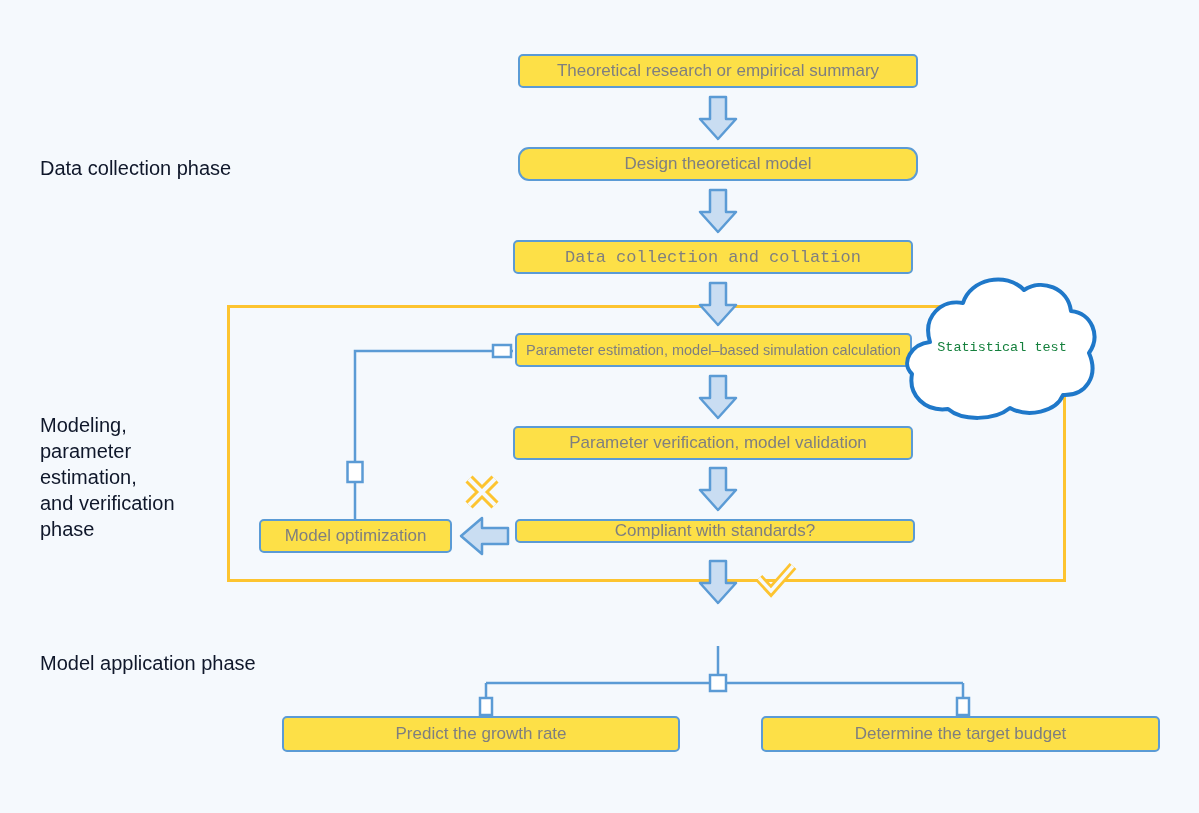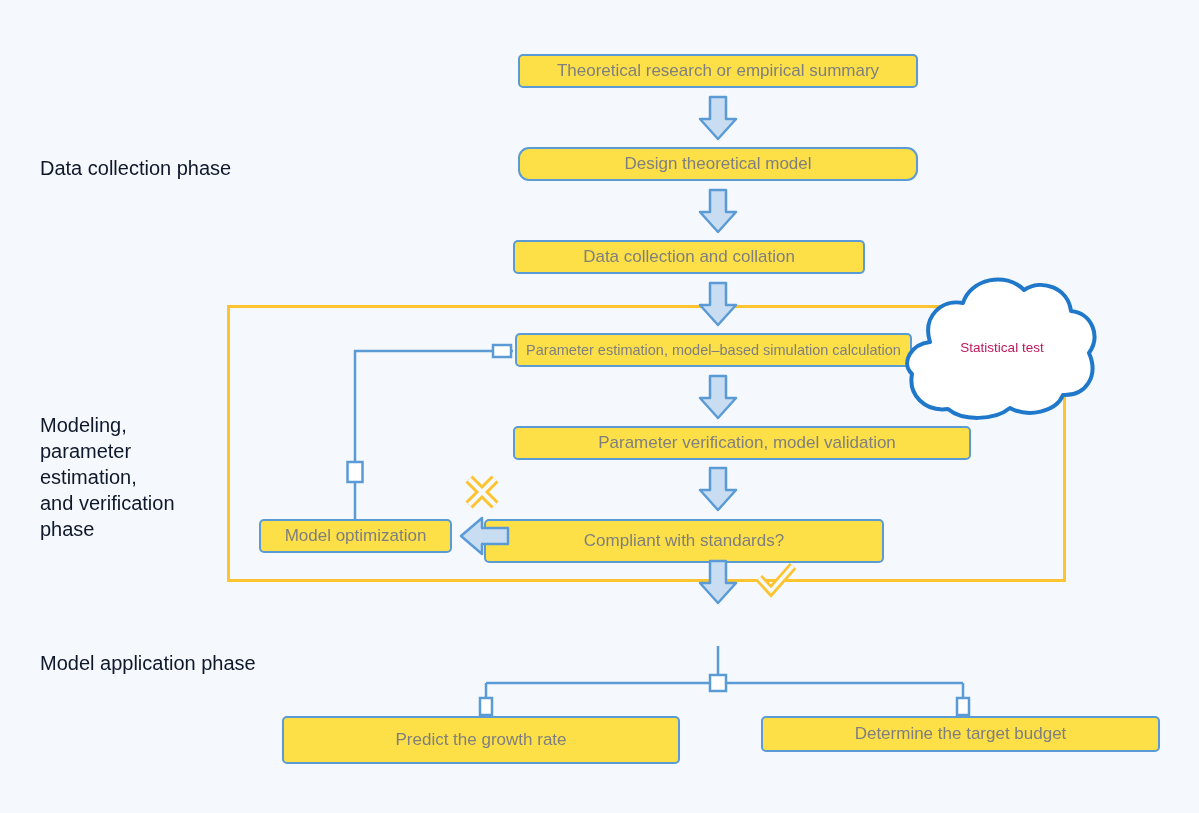--- a/index.html
+++ b/index.html
@@ -37,48 +37,49 @@
   }
   .overlay{
     position:absolute;left:0;top:0;
     z-index:5;
     pointer-events:none;
   }
   .cloud-text{
     position:absolute;
     left:912px;top:339px;width:180px;
     text-align:center;
-    color:#be185d;
+    color:#15803d;
     font-size:13.5px;
     line-height:18px;
     z-index:6;
+    font-family:Liberation Mono, monospace;
   }
   .cloud-text .line{display:block;}
 </style>
 </head>
 <body>
 
 <div class="canvas">
 
   <div class="phase-label" style="left:40px;top:155px;">Data collection phase</div>
   <div class="phase-label" style="left:40px;top:400px;margin-top:12px;">Modeling,
 parameter
 estimation,
 and verification
 phase</div>
   <div class="phase-label" style="left:40px;top:650px;">Model application phase</div>
 
   <div class="node" style="left:518px;top:54px;width:400px;height:34px;">Theoretical research or empirical summary</div>
   <div class="node" style="left:518px;top:147px;width:400px;height:34px;border-radius:11px;">Design theoretical model</div>
-  <div class="node" style="left:513px;top:240px;width:352px;height:34px;">Data collection and collation</div>
+  <div class="node" style="left:513px;top:240px;width:400px;height:34px;font-family:Liberation Mono, monospace;">Data collection and collation</div>
   <div class="node small-text" style="left:515px;top:333px;width:397px;height:34px;">Parameter estimation, model–based simulation calculation</div>
-  <div class="node" style="left:513px;top:426px;width:458px;height:34px;padding-left:10px;">Parameter verification, model validation</div>
-  <div class="node" style="left:484px;top:519px;width:400px;height:44px;">Compliant with standards?</div>
+  <div class="node" style="left:513px;top:426px;width:400px;height:34px;padding-left:10px;">Parameter verification, model validation</div>
+  <div class="node" style="left:515px;top:519px;width:400px;height:24px;">Compliant with standards?</div>
   <div class="node" style="left:259px;top:519px;width:193px;height:34px;">Model optimization</div>
-  <div class="node" style="left:282px;top:716px;width:398px;height:48px;">Predict the growth rate</div>
+  <div class="node" style="left:282px;top:716px;width:398px;height:36px;">Predict the growth rate</div>
   <div class="node" style="left:761px;top:716px;width:399px;height:36px;">Determine the target budget</div>
 
   <div class="cloud-text">
     <span class="line">Statistical test</span>
   </div>
 
   <svg class="overlay" width="1199" height="813" viewBox="0 0 1199 813">
 
     <rect x="228.5" y="306.5" width="836" height="274" fill="none" stroke="#fdc430" stroke-width="3"></rect>
 

